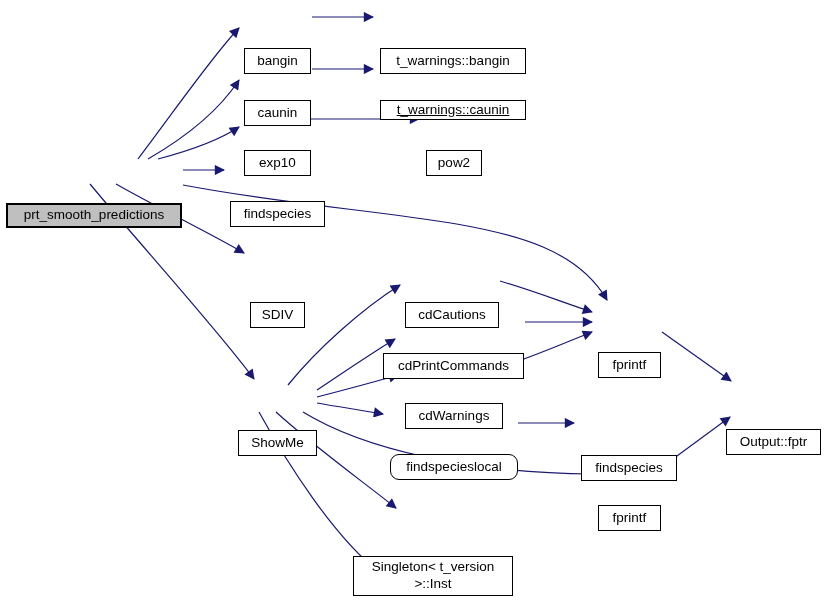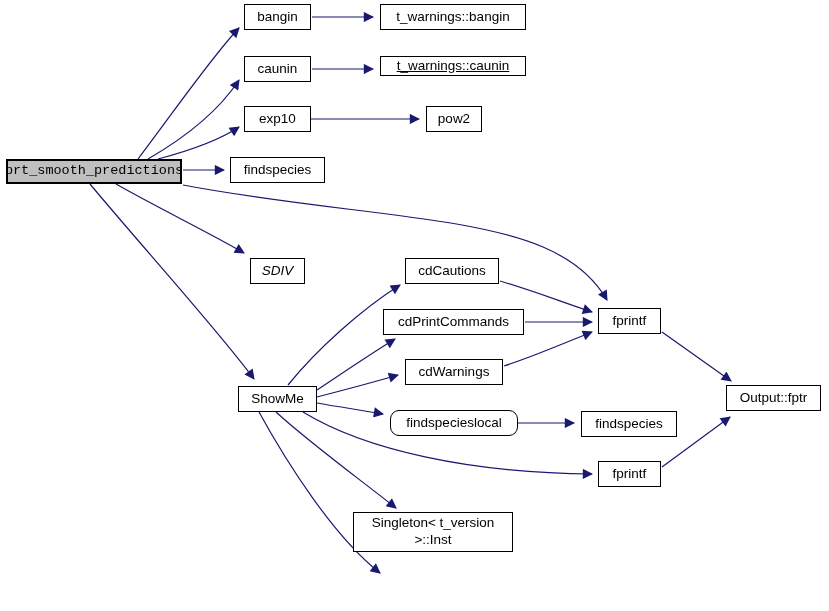--- a/index.html
+++ b/index.html
@@ -26,20 +26,21 @@
     box-sizing:border-box;
     background:var(--fill);
     border:1px solid var(--border);
     color:var(--text);
     font-size:13.5px;
     display:flex;align-items:center;justify-content:center;
     white-space:pre-line;
     text-align:center;
     line-height:1.25;
     cursor:pointer;
+    margin-top:44px;
   }
   .node.highlight{
     background:var(--hifill);
     border-width:2px;
   }
 </style>
 </head>
 <body>
 
 <div class="canvas">
@@ -68,29 +69,29 @@
     <path class="edge" marker-end="url(#arrow)" d="M276,412 C311,444 362,481 396,508"></path>
     <path class="edge" marker-end="url(#arrow)" d="M259,412 C287,463 334,537 380,573"></path>
     <path class="edge" marker-end="url(#arrow)" d="M500,281 C534,291 562,302 592,312"></path>
     <path class="edge" marker-end="url(#arrow)" d="M525,322 L592,322"></path>
     <path class="edge" marker-end="url(#arrow)" d="M504,366 C535,356 562,344 592,332"></path>
     <path class="edge" marker-end="url(#arrow)" d="M518,423 L574,423"></path>
     <path class="edge" marker-end="url(#arrow)" d="M662,332 L731,381"></path>
     <path class="edge" marker-end="url(#arrow)" d="M662,467 L730,417"></path>
   </svg>
 
-  <div class="node highlight" style="left:6px;top:159px;width:176px;height:25px;font-family:Liberation Mono, monospace;">prt_smooth_predictions</div>
+  <div class="node highlight" style="left:6px;top:159px;width:176px;height:25px;">prt_smooth_predictions</div>
   <div class="node" style="left:244px;top:4px;width:67px;height:26px;">bangin</div>
   <div class="node" style="left:380px;top:4px;width:146px;height:26px;">t_warnings::bangin</div>
   <div class="node" style="left:244px;top:56px;width:67px;height:26px;">caunin</div>
   <div class="node" style="left:380px;top:56px;width:146px;height:20px;text-decoration:underline;">t_warnings::caunin</div>
   <div class="node" style="left:244px;top:106px;width:67px;height:26px;">exp10</div>
   <div class="node" style="left:426px;top:106px;width:56px;height:26px;">pow2</div>
   <div class="node" style="left:230px;top:157px;width:95px;height:26px;">findspecies</div>
-  <div class="node" style="left:250px;top:258px;width:55px;height:26px;font-style:italic;">SDIV</div>
+  <div class="node" style="left:250px;top:258px;width:55px;height:26px;">SDIV</div>
   <div class="node" style="left:405px;top:258px;width:94px;height:26px;">cdCautions</div>
   <div class="node" style="left:238px;top:386px;width:79px;height:26px;">ShowMe</div>
   <div class="node" style="left:405px;top:359px;width:98px;height:26px;">cdWarnings</div>
   <div class="node" style="left:383px;top:309px;width:141px;height:26px;">cdPrintCommands</div>
   <div class="node" style="left:390px;top:410px;width:128px;height:26px;border-radius:9px;">findspecieslocal</div>
   <div class="node" style="left:598px;top:308px;width:63px;height:26px;">fprintf</div>
   <div class="node" style="left:726px;top:385px;width:95px;height:26px;">Output::fptr</div>
   <div class="node" style="left:581px;top:411px;width:96px;height:26px;">findspecies</div>
   <div class="node" style="left:598px;top:461px;width:63px;height:26px;">fprintf</div>
   <div class="node" style="left:353px;top:512px;width:160px;height:40px;">Singleton&lt; t_version

